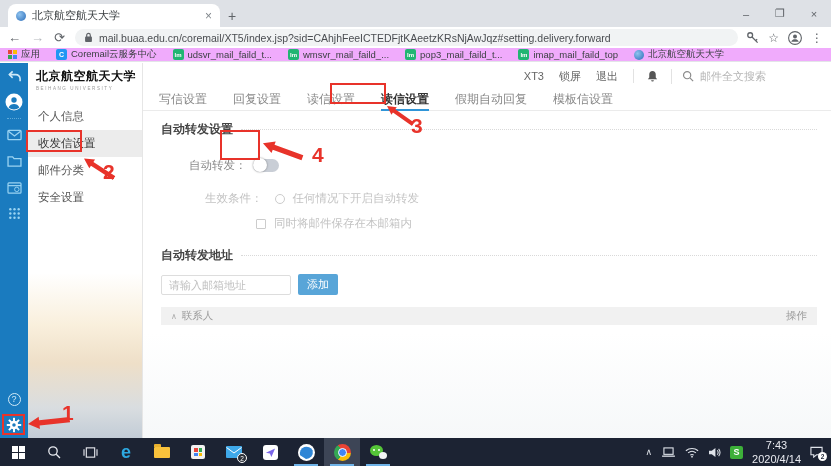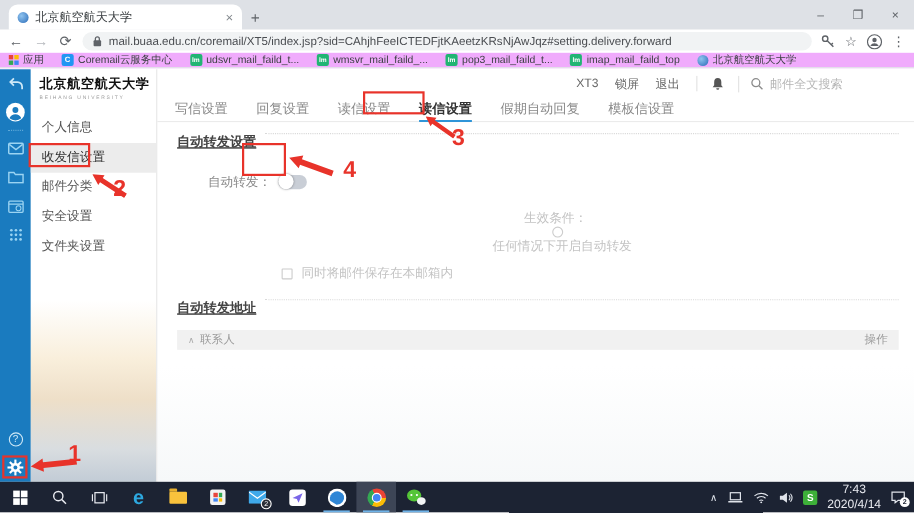--- a/index.html
+++ b/index.html
@@ -58,31 +58,31 @@
   .vdiv { width:1px; height:14px; background:#e2e2e2; margin-right:12px; }
   .bellwrap { margin-right:12px; display:flex; align-items:center; }
   .msearch { display:flex; align-items:center; border-left:1px solid #e2e2e2; padding-left:10px; width:152px; color:#9b9b9b; }
   .msearch span { font-size:11px; color:#b5b5b5; margin-left:6px; }
 
   .tabsrow { height:22px; border-bottom:1px solid #ebebeb; display:flex; gap:26px; padding-left:16px; font-size:12px; color:#888; align-items:center; }
   .wtab { height:22px; line-height:20px; cursor:default; white-space:nowrap; }
   .wtab.active { color:#333; font-weight:bold; box-shadow:inset 0 -2px 0 #2f95d8; }
 
   .cbody { padding:8px 14px 0 18px; }
-  .sec { display:flex; height:16px; margin-top:2px;text-decoration:underline; }
+  .sec { display:flex; align-items:center; height:16px; margin-top:2px; }
   .sec b { font-size:12px; color:#444; white-space:nowrap; }
   .dotline { flex:1; border-bottom:1px dotted #d9d9d9; margin-left:8px; height:1px; }
   .toggle-row { margin:15px 0 0 28px; display:flex; align-items:center; height:26px; }
   .tlabel { font-size:11.5px; color:#888; margin-right:6px; }
   .toggle { width:26px; height:13px; border-radius:7px; background:#c9ced6; position:relative; display:inline-block; }
   .toggle i { position:absolute; left:0; top:-0.5px; width:14px; height:14px; border-radius:50%; background:#fff; box-shadow:0 0 2px rgba(0,0,0,.45); }
   .cond { display:flex; align-items:center; font-size:11.5px; color:#c3c3c3; }
   .cond .radio { width:10px; height:10px; border:1px solid #ccc; border-radius:50%; flex:none; margin-right:8px; background:#fff; }
   .cond .checkbox { width:10px; height:10px; border:1px solid #ccc; border-radius:1px; flex:none; margin-right:8px; background:#fff; }
-  .cond1 { margin:13px 0 0 44px;flex-direction:column; }
+  .cond1 { margin:13px 0 0 44px; }
   .cond1 .clabel { margin-right:12px; }
   .cond2 { margin:10px 0 0 95px; }
   .cond3 { margin:9px 0 0 76px; }
   .sec2 { margin-top:16px; }
   .addr-row { margin-top:11px; display:flex; align-items:center; }
   .addr-input { width:130px; height:20px; border:1px solid #ddd; border-radius:2px; font-size:11px; padding:0 7px; color:#555; outline:none; font-family:inherit; }
   .addr-input::placeholder { color:#c0c0c0; }
   .add-btn { margin-left:7px; height:21px; padding:0 9px; background:#58a5d8; color:#fff; border:none; border-radius:2px; font-size:11px; font-family:inherit; }
   .thead { margin-top:12px; height:18px; background:#f1f1f1; display:flex; align-items:center; justify-content:space-between; padding:0 10px; font-size:10.5px; color:#9a9a9a; }
   .thead .lft { display:flex; align-items:center; gap:5px; }
@@ -288,21 +288,20 @@
   <div class="sidebar">
     <div class="logo">
       <div class="logo-cn">北京航空航天大学</div>
       <div class="logo-en">BEIHANG UNIVERSITY</div>
     </div>
     <div class="smenu">
       <div class="smenu-item">个人信息</div>
       <div class="smenu-item sel">收发信设置</div>
       <div class="smenu-item">邮件分类</div>
       <div class="smenu-item">安全设置</div>
-      <div class="smenu-item">文件夹设置</div>
     </div>
   </div>
 
   <div class="mainarea">
     <div class="mtop">
       <span class="lnk">XT3</span>
       <span class="lnk">锁屏</span>
       <span class="lnk">退出</span>
       <span class="vdiv"></span>
       <span class="bellwrap">
@@ -350,20 +349,24 @@
       <div class="cond cond2">
         <span class="checkbox"></span>
         <span>同时将邮件保存在本邮箱内</span>
       </div>
 
       <div class="sec sec2">
         <b>自动转发地址</b>
         <span class="dotline"></span>
       </div>
 
+      <div class="addr-row">
+        <input class="addr-input" placeholder="请输入邮箱地址" style="">
+        <button class="add-btn">添加</button>
+      </div>
 
       <div class="thead">
         <span class="lft">
           <span class="sortc">∧</span>
           <span>联系人</span>
         </span>
         <span>操作</span>
       </div>
     </div>
   </div>

